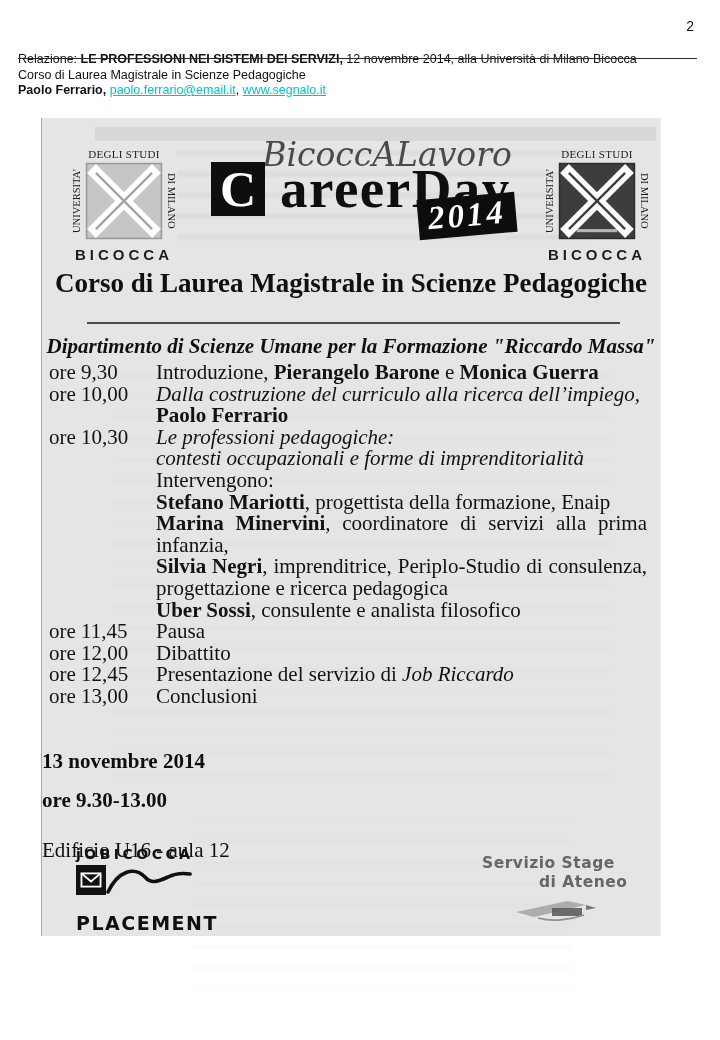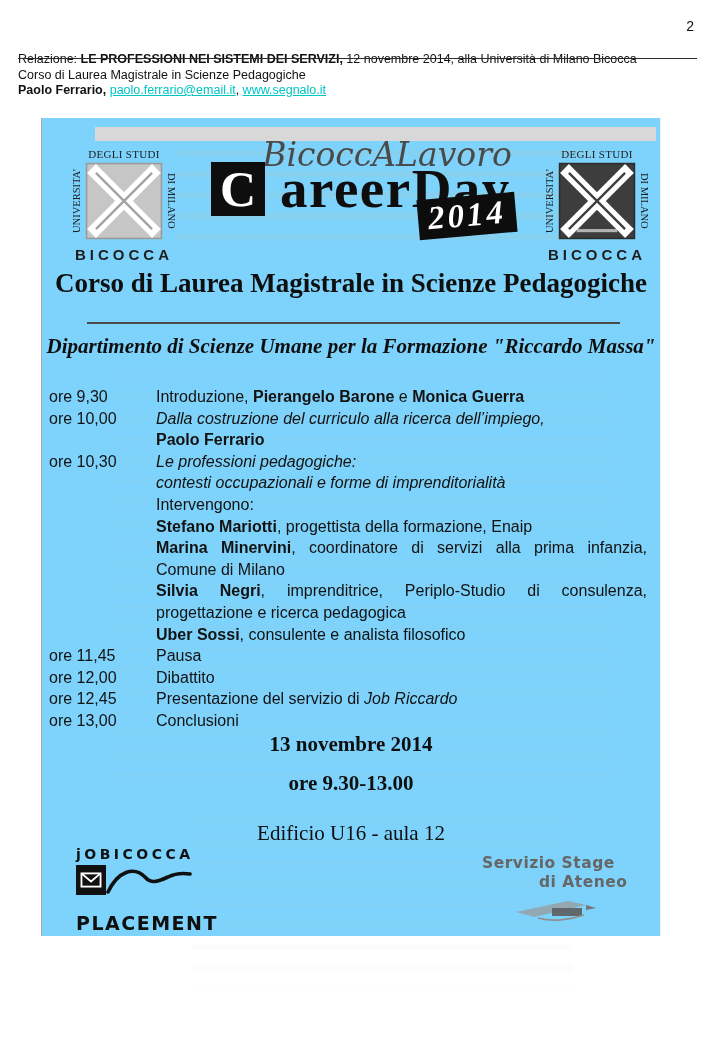--- a/index.html
+++ b/index.html
@@ -7,21 +7,21 @@
        font-family:"Liberation Sans", sans-serif;color:#111;}
 
   
   .hdr{position:absolute;top:8px;left:18px;right:40px;font-size:12.5px;line-height:15.5px;margin-top:44px;}
   .hdr .b{font-weight:bold;}
   .hdr a{color:#00c5c5;text-decoration:underline;cursor:pointer;}
   .page-number{position:absolute;top:18px;right:26px;font-size:14px;}
   .hdr-rule{position:absolute;top:58px;left:18px;width:679px;border-top:1.6px solid #2b2b2b;}
 
   
-  .flyer{position:absolute;left:41px;top:118px;width:618px;height:818px;background:#7dd3fc;
+  .flyer{position:absolute;left:41px;top:118px;width:618px;height:818px;background:#e5e5e5;
          border-left:1px solid #a9a9a9;border-right:1px solid #f0f0f0;}
   .scan-band{position:absolute;left:53px;top:9px;width:561px;height:14px;background:#d8d8d8;}
   .ghost{position:absolute;pointer-events:none;filter:blur(1.3px);
          background:repeating-linear-gradient(180deg,#b7c0b2 0px,#b7c0b2 6px,transparent 6px,transparent 21px);}
   .ghost1{left:135px;top:32px;width:415px;height:100px;opacity:.17;}
   .ghost2{left:70px;top:255px;width:500px;height:420px;opacity:.06;}
   .ghost3{left:150px;top:700px;width:380px;height:170px;opacity:.06;}
 
   
   .unilogo{position:absolute;width:106px;height:108px;display:grid;
@@ -51,31 +51,31 @@
               font-size:33px;line-height:36px;letter-spacing:3px;padding:1px 10px 3px;}
 
   
   .flyer-title{position:absolute;top:150px;left:0;right:0;margin:0;text-align:center;
                font-family:"Liberation Serif", serif;font-size:27px;font-weight:bold;color:#0f0f0f;}
   .title-rule{position:absolute;top:204px;left:45px;width:533px;border-top:2px solid #4a4a4a;}
   .flyer-subtitle{position:absolute;top:216px;left:0;right:0;margin:0;text-align:center;
                   font-family:"Liberation Serif", serif;font-size:21px;font-weight:bold;font-style:italic;color:#0f0f0f;}
 
   
-  .schedule{position:absolute;top:268px;left:7px;width:598px;
-            font-family:Liberation Sans, sans-serif;font-size:16px;line-height:21.6px;color:#121212;}
+  .schedule{position:absolute;top:244px;left:7px;width:598px;
+            font-family:Liberation Serif, serif;font-size:21px;line-height:21.6px;color:#121212;}
   .sch-row{display:flex;}
   .sch-time{flex:0 0 107px;}
   .sch-desc{flex:1;}
   .sch-desc .b{font-weight:bold;}
   .sch-desc .i{font-style:italic;}
   .justify .sch-desc{text-align:justify;text-align-last:justify;}
 
   
-  .event{position:absolute;top:614px;left:0;right:0;text-align:center;
+  .event{position:absolute;top:631px;left:0;right:0;text-align:left;
          font-family:"Liberation Serif", serif;color:#0f0f0f;}
   .event .d1{font-weight:bold;font-size:21px;margin:0 0 14px 0;}
   .event .d2{font-weight:bold;font-size:21px;margin:0 0 25px 0;}
   .event .d3{font-size:21px;margin:0;}
 
   
   .jobicocca{position:absolute;left:34px;top:728px;width:170px;color:#101010;}
   .jb-top{font-family:"DejaVu Sans", sans-serif;font-weight:bold;font-size:14px;
           letter-spacing:3.5px;white-space:nowrap;}
   .jb-mid{display:flex;align-items:flex-start;margin-top:3px;height:34px;}
@@ -172,24 +172,20 @@
         <div class="sch-time"></div>
         <div class="sch-desc"><span>Intervengono:</span></div>
       </div>
       <div class="sch-row">
         <div class="sch-time"></div>
         <div class="sch-desc"><span class="b">Stefano Mariotti</span><span>, progettista della formazione, Enaip</span></div>
       </div>
       <div class="sch-row justify">
         <div class="sch-time"></div>
         <div class="sch-desc"><span class="b">Marina Minervini</span><span>, coordinatore di servizi alla prima infanzia,</span></div>
-      </div>
-      <div class="sch-row">
-        <div class="sch-time"></div>
-        <div class="sch-desc"><span>Comune di Milano</span></div>
       </div>
       <div class="sch-row justify">
         <div class="sch-time"></div>
         <div class="sch-desc"><span class="b">Silvia Negri</span><span>, imprenditrice, Periplo-Studio di consulenza,</span></div>
       </div>
       <div class="sch-row">
         <div class="sch-time"></div>
         <div class="sch-desc"><span>progettazione e ricerca pedagogica</span></div>
       </div>
       <div class="sch-row">

